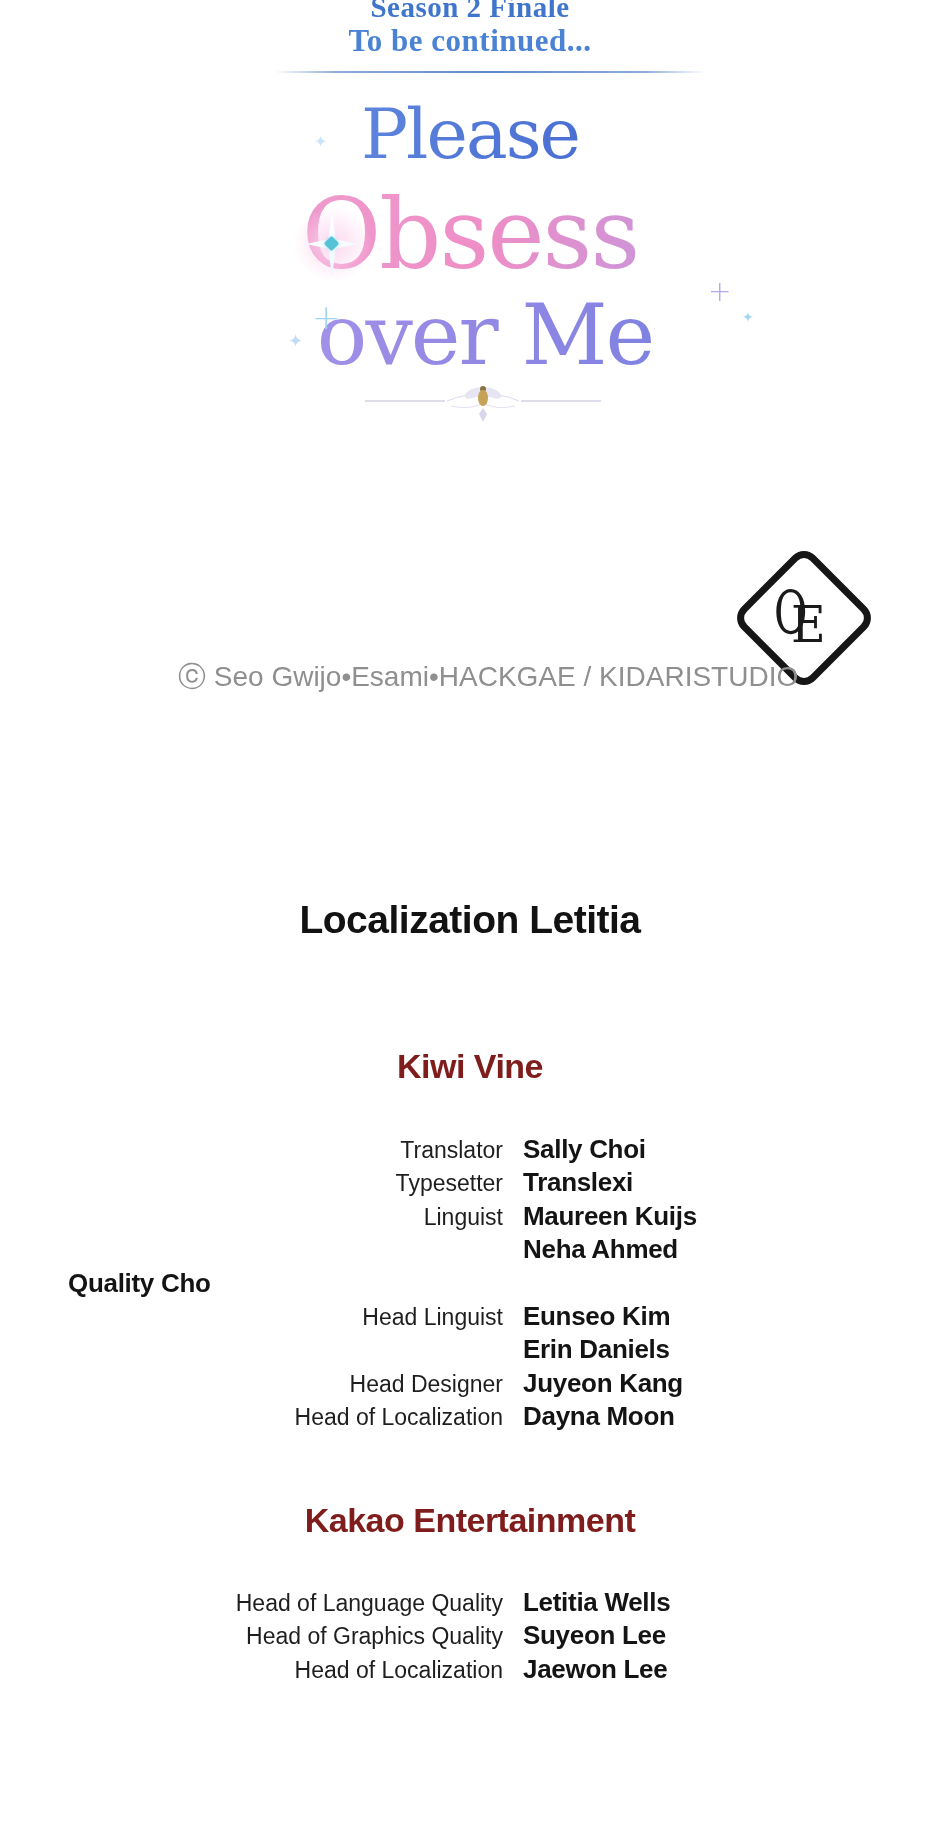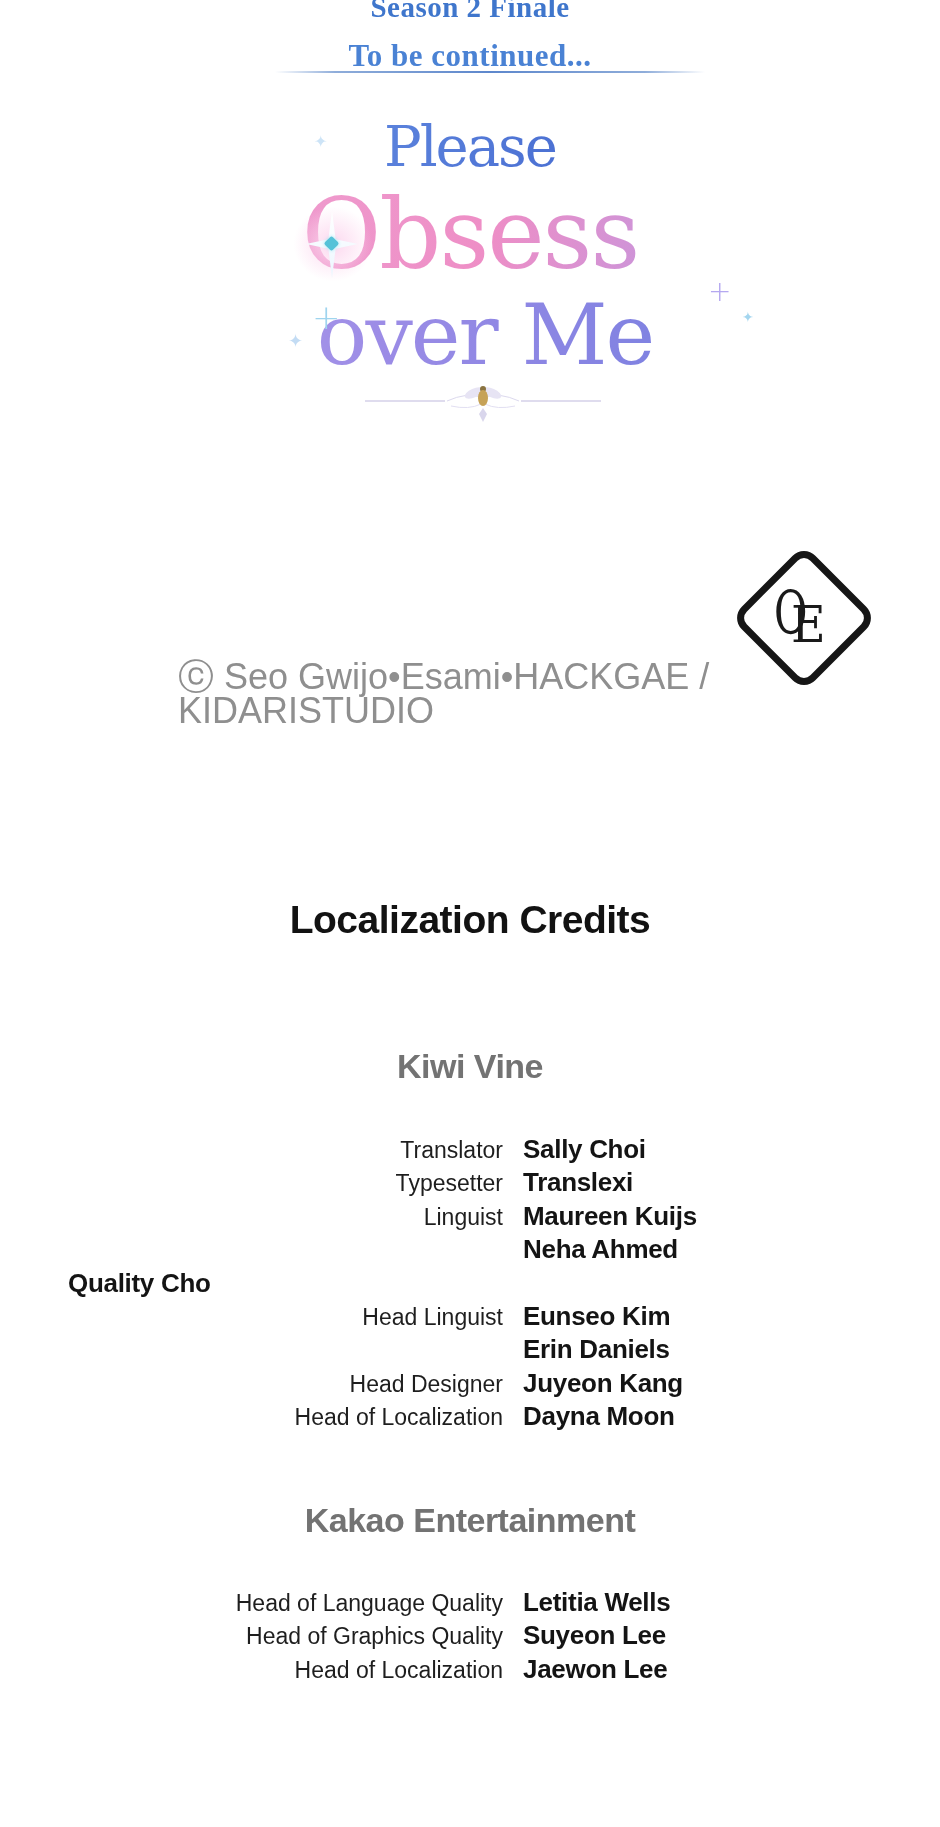--- a/index.html
+++ b/index.html
@@ -19,21 +19,21 @@
   .season-label {
     top: -9px;
     font-family: "Liberation Serif", serif;
     font-weight: 700;
     font-size: 29px;
     line-height: 32px;
     color: #3f76cc;
     letter-spacing: 0.5px;
   }
   .continued-label {
-    top: 39px;
+    top: 24px;
     font-family: "Liberation Serif", serif;
     font-weight: 700;
     font-size: 31px;
     line-height: 34px;
     color: #4a82d4;
     letter-spacing: 0.5px;
   }
   .header-divider {
     top: 71px;
     left: 255px;
@@ -48,23 +48,22 @@
     font-family: "DejaVu Serif", serif;
     font-weight: 400;
     line-height: 1;
     letter-spacing: -2px;
     -webkit-background-clip: text;
     background-clip: text;
     color: transparent;
   }
   .title-please {
     top: 99px;
-    font-size: 56px;
+    font-size: 70px;
     background-image: linear-gradient(105deg, #8fb2ec 0%, #5b82dc 40%, #4a6fd2 62%, #8f80e2 100%);
-    margin-top: 20px;
   }
   .title-obsess {
     top: 186px;
     font-size: 97px;
     background-image: linear-gradient(100deg, #c490e0 0%, #ef9cce 28%, #ee8ec6 52%, #c396dec 75%, #a68ee6 100%);
     background-image: linear-gradient(100deg, #c490e0 0%, #ef9cce 28%, #ee8ec6 52%, #c396de 75%, #a68ee6 100%);
   }
   .title-overme {
     top: 293px;
     left: 30px;
@@ -127,35 +126,35 @@
   .mono-e {
     position: absolute; left: 15px; top: 13px;
     font-family: "DejaVu Serif", serif;
     font-size: 50px; line-height: 1; color: #1a1a1a;
     transform: scaleX(0.95); transform-origin: left top;
   }
 
   
   .copyright {
     left: 158px; top: 660px;
-    font-size: 36px; line-height: 34px;
+    font-size: 28px; line-height: 34px;
     color: #8f8f8f;
     letter-spacing: 0px;
   }
 
   
   .credits-heading {
     top: 900px;
     font-size: 39px; line-height: 40px;
     font-weight: 700; color: #121212;
     letter-spacing: -0.5px;
   }
   .section-heading {
     font-size: 34px; line-height: 36px;
-    font-weight: 700; color: #737373;
+    font-weight: 700; color: #7f1d1d;
     letter-spacing: -0.5px;
   }
   .kiwi-heading { top: 1048px; }
   .kakao-heading { top: 1502px; }
 
   .credit-table { left: 8px; width: 940px; padding-left: 20px; }
   .kiwi-table { top: 1133px; }
   .kakao-table { top: 1586px; }
   .credit-row { display: flex; align-items: baseline; height: 33.4px; }
   .credit-label {
@@ -216,21 +215,21 @@
     <div class="diamond-inner">
       <div class="monogram">
         <span class="mono-o">O</span>
         <span class="mono-e">E</span>
       </div>
     </div>
   </div>
 
   <div class="abs copyright">ⓒ Seo Gwijo•Esami•HACKGAE / KIDARISTUDIO</div>
 
-  <div class="abs centered credits-heading">Localization Credits</div>
+  <div class="abs centered credits-heading">Localization Letitia</div>
 
   <div class="abs centered section-heading kiwi-heading">Kiwi Vine</div>
 
   <div class="abs credit-table kiwi-table">
     <div class="credit-row">
       <span class="credit-label">Translator</span>
       <span class="credit-name">Sally Choi</span>
     </div>
     <div class="credit-row">
       <span class="credit-label">Typesetter</span>

